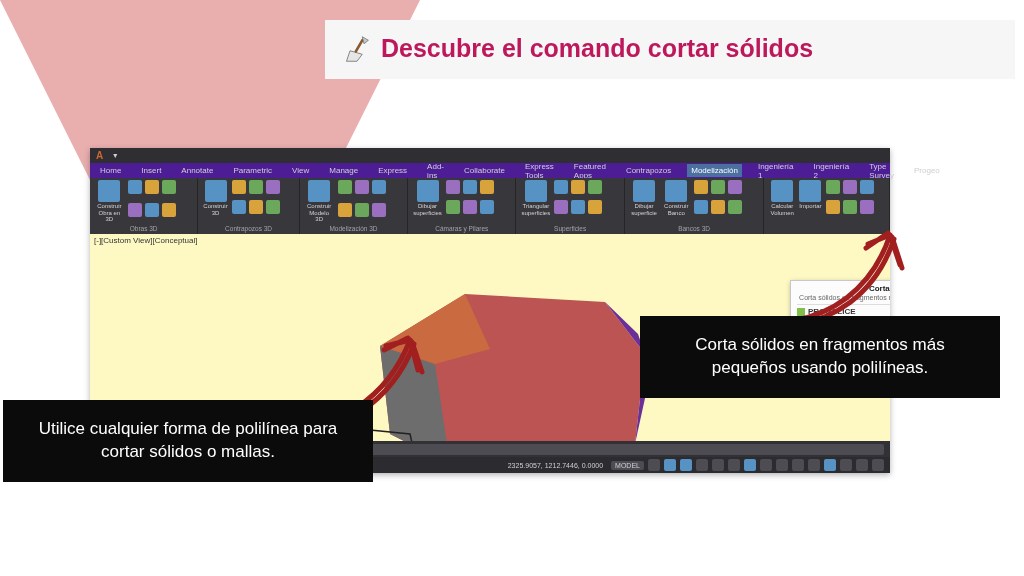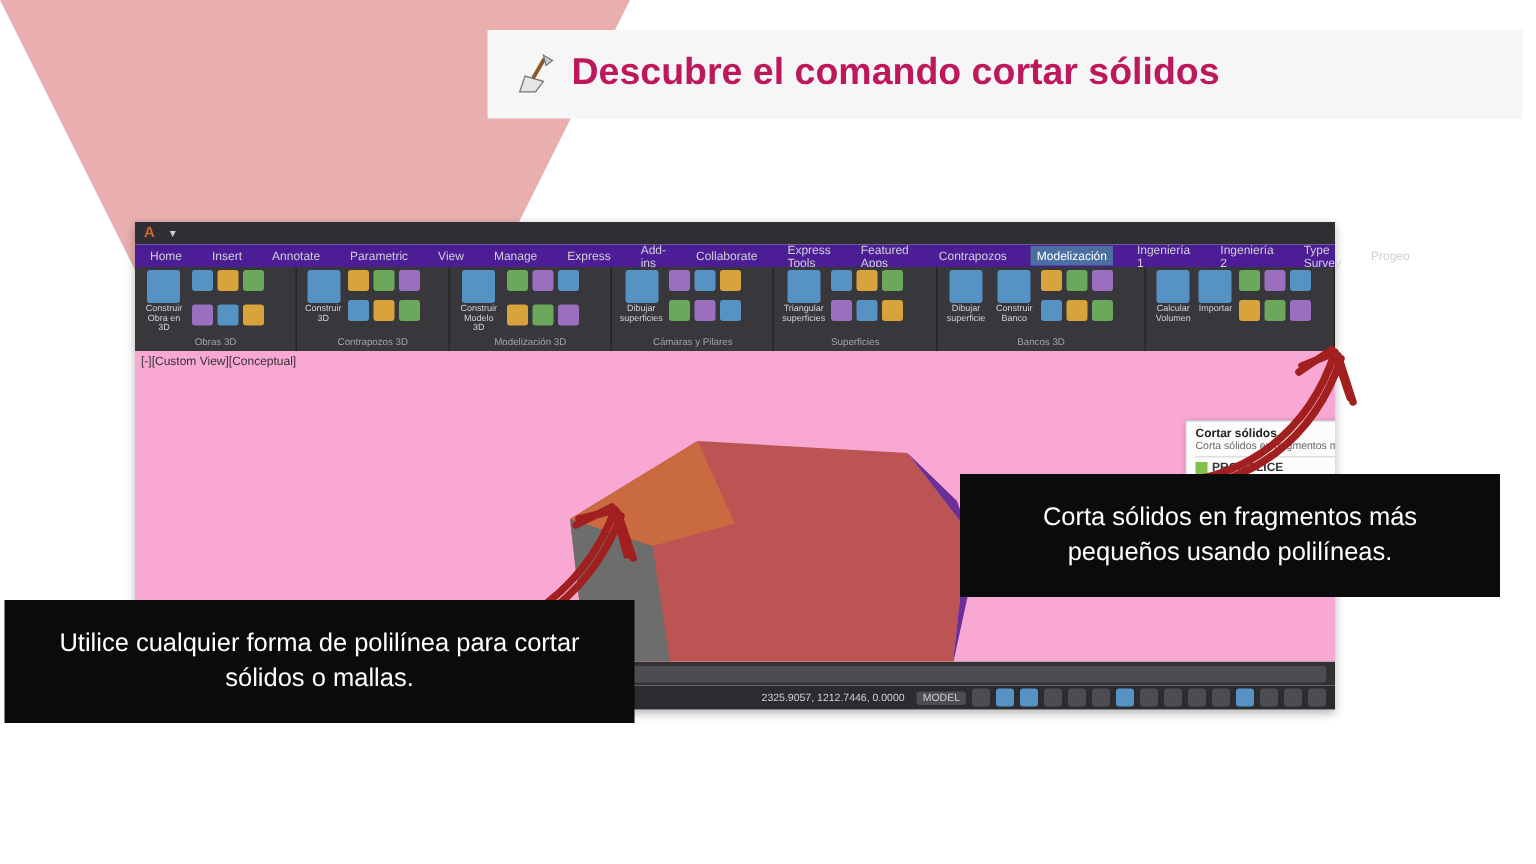--- a/index.html
+++ b/index.html
@@ -26,21 +26,21 @@
   .ticon.p { background: #9a6fc0; }
   .bigbtn { display: flex; flex-direction: column; align-items: center; gap: 1px; }
   .bigbtn .bi { width: 22px; height: 22px; background: #5792c5; border-radius: 2px; }
   .bigbtn .bl { font-size: 6px; color: #d4d4d8; text-align: center; line-height: 1.1; max-width: 44px; }
   .panel-title { font-size: 6.5px; color: #a3a3aa; text-align: center; }
   .panel-row { display: flex; gap: 4px; }
 
   .doc-tabs { background: #323236; height: 14px; display: flex; align-items: center; font-size: 8px; color: #cfcfd5; padding-left: 6px; gap: 6px; }
   .doc-tabs .start-icon { width: 10px; height: 10px; background: #4a6fa0; border-radius: 2px; }
   .doc-tab { background: #484850; padding: 1px 10px; border-radius: 2px 2px 0 0; }
-  .canvas { flex: 1; background: #f9a8d4; position: relative; overflow: hidden; }
+  .canvas { flex: 1; background: #fef9c3; position: relative; overflow: hidden; text-align: center; }
   .view-label { position: absolute; top: 2px; left: 4px; font-size: 8px; color: #333; }
   .cmdbar { height: 16px; background: #323236; display: flex; align-items: center; gap: 6px; padding: 0 6px; }
   .cmdchip { background: #4c4c52; height: 11px; width: 60px; border-radius: 2px; }
   .cmdinput { flex: 1; background: #4c4c52; height: 11px; border-radius: 2px; color: #888; font-size: 7px; font-style: italic; padding-left: 5px; line-height: 11px; }
   .statusbar { height: 16px; background: #2c2c30; display: flex; align-items: center; justify-content: flex-end; gap: 4px; padding: 0 6px; color: #cfcfd5; font-size: 7px; }
   .coords { color: #cfcfd5; margin-right: 4px; }
   .sb-btn { width: 12px; height: 12px; background: #4c4c52; border-radius: 2px; }
   .sb-btn.hl { background: #5792c5; }
 
   .poly-outline { position: absolute; top: 190px; left: 130px; }
@@ -48,21 +48,21 @@
 
   .tooltip-box { position: absolute; top: 46px; right: -112px; width: 212px; background: #fcfcfd; border: 1px solid #c8c8cc; box-shadow: 1px 2px 5px rgba(0,0,0,.35); font-size: 8px; color: #333; padding: 3px 6px; }
   .tooltip-box .tt-title { font-weight: bold; color: #222; margin-bottom: 1px; }
   .tooltip-box .tt-desc { color: #666; font-size: 7px; margin-bottom: 3px; }
   .tooltip-box hr { border: none; border-top: 1px solid #ddd; margin: 2px 0; }
   .tt-cmd { display: flex; align-items: center; gap: 3px; }
   .tt-cmd .swatch { width: 8px; height: 8px; background: #7fbf4a; }
   .tt-help { color: #666; font-size: 7px; margin-top: 1px; }
 
   .callout { position: absolute; background: #0b0b0b; color: #fff; font-size: 17px; text-align: center; padding: 18px 24px; line-height: 1.35; }
-  .callout.left { top: 400px; left: 3px; width: 420px; }
+  .callout.left { top: 400px; left: 3px; width: 370px; }
   .callout.right { top: 316px; left: 640px; width: 360px; }
 
   .arrow { position: absolute; }
 </style>
 </head>
 <body>
 
 <svg class="bg-triangle" width="420" height="420" viewBox="0 0 420 420">
   <polygon points="0,0 420,0 210,420" fill="#e9afaf"></polygon>
 </svg>

